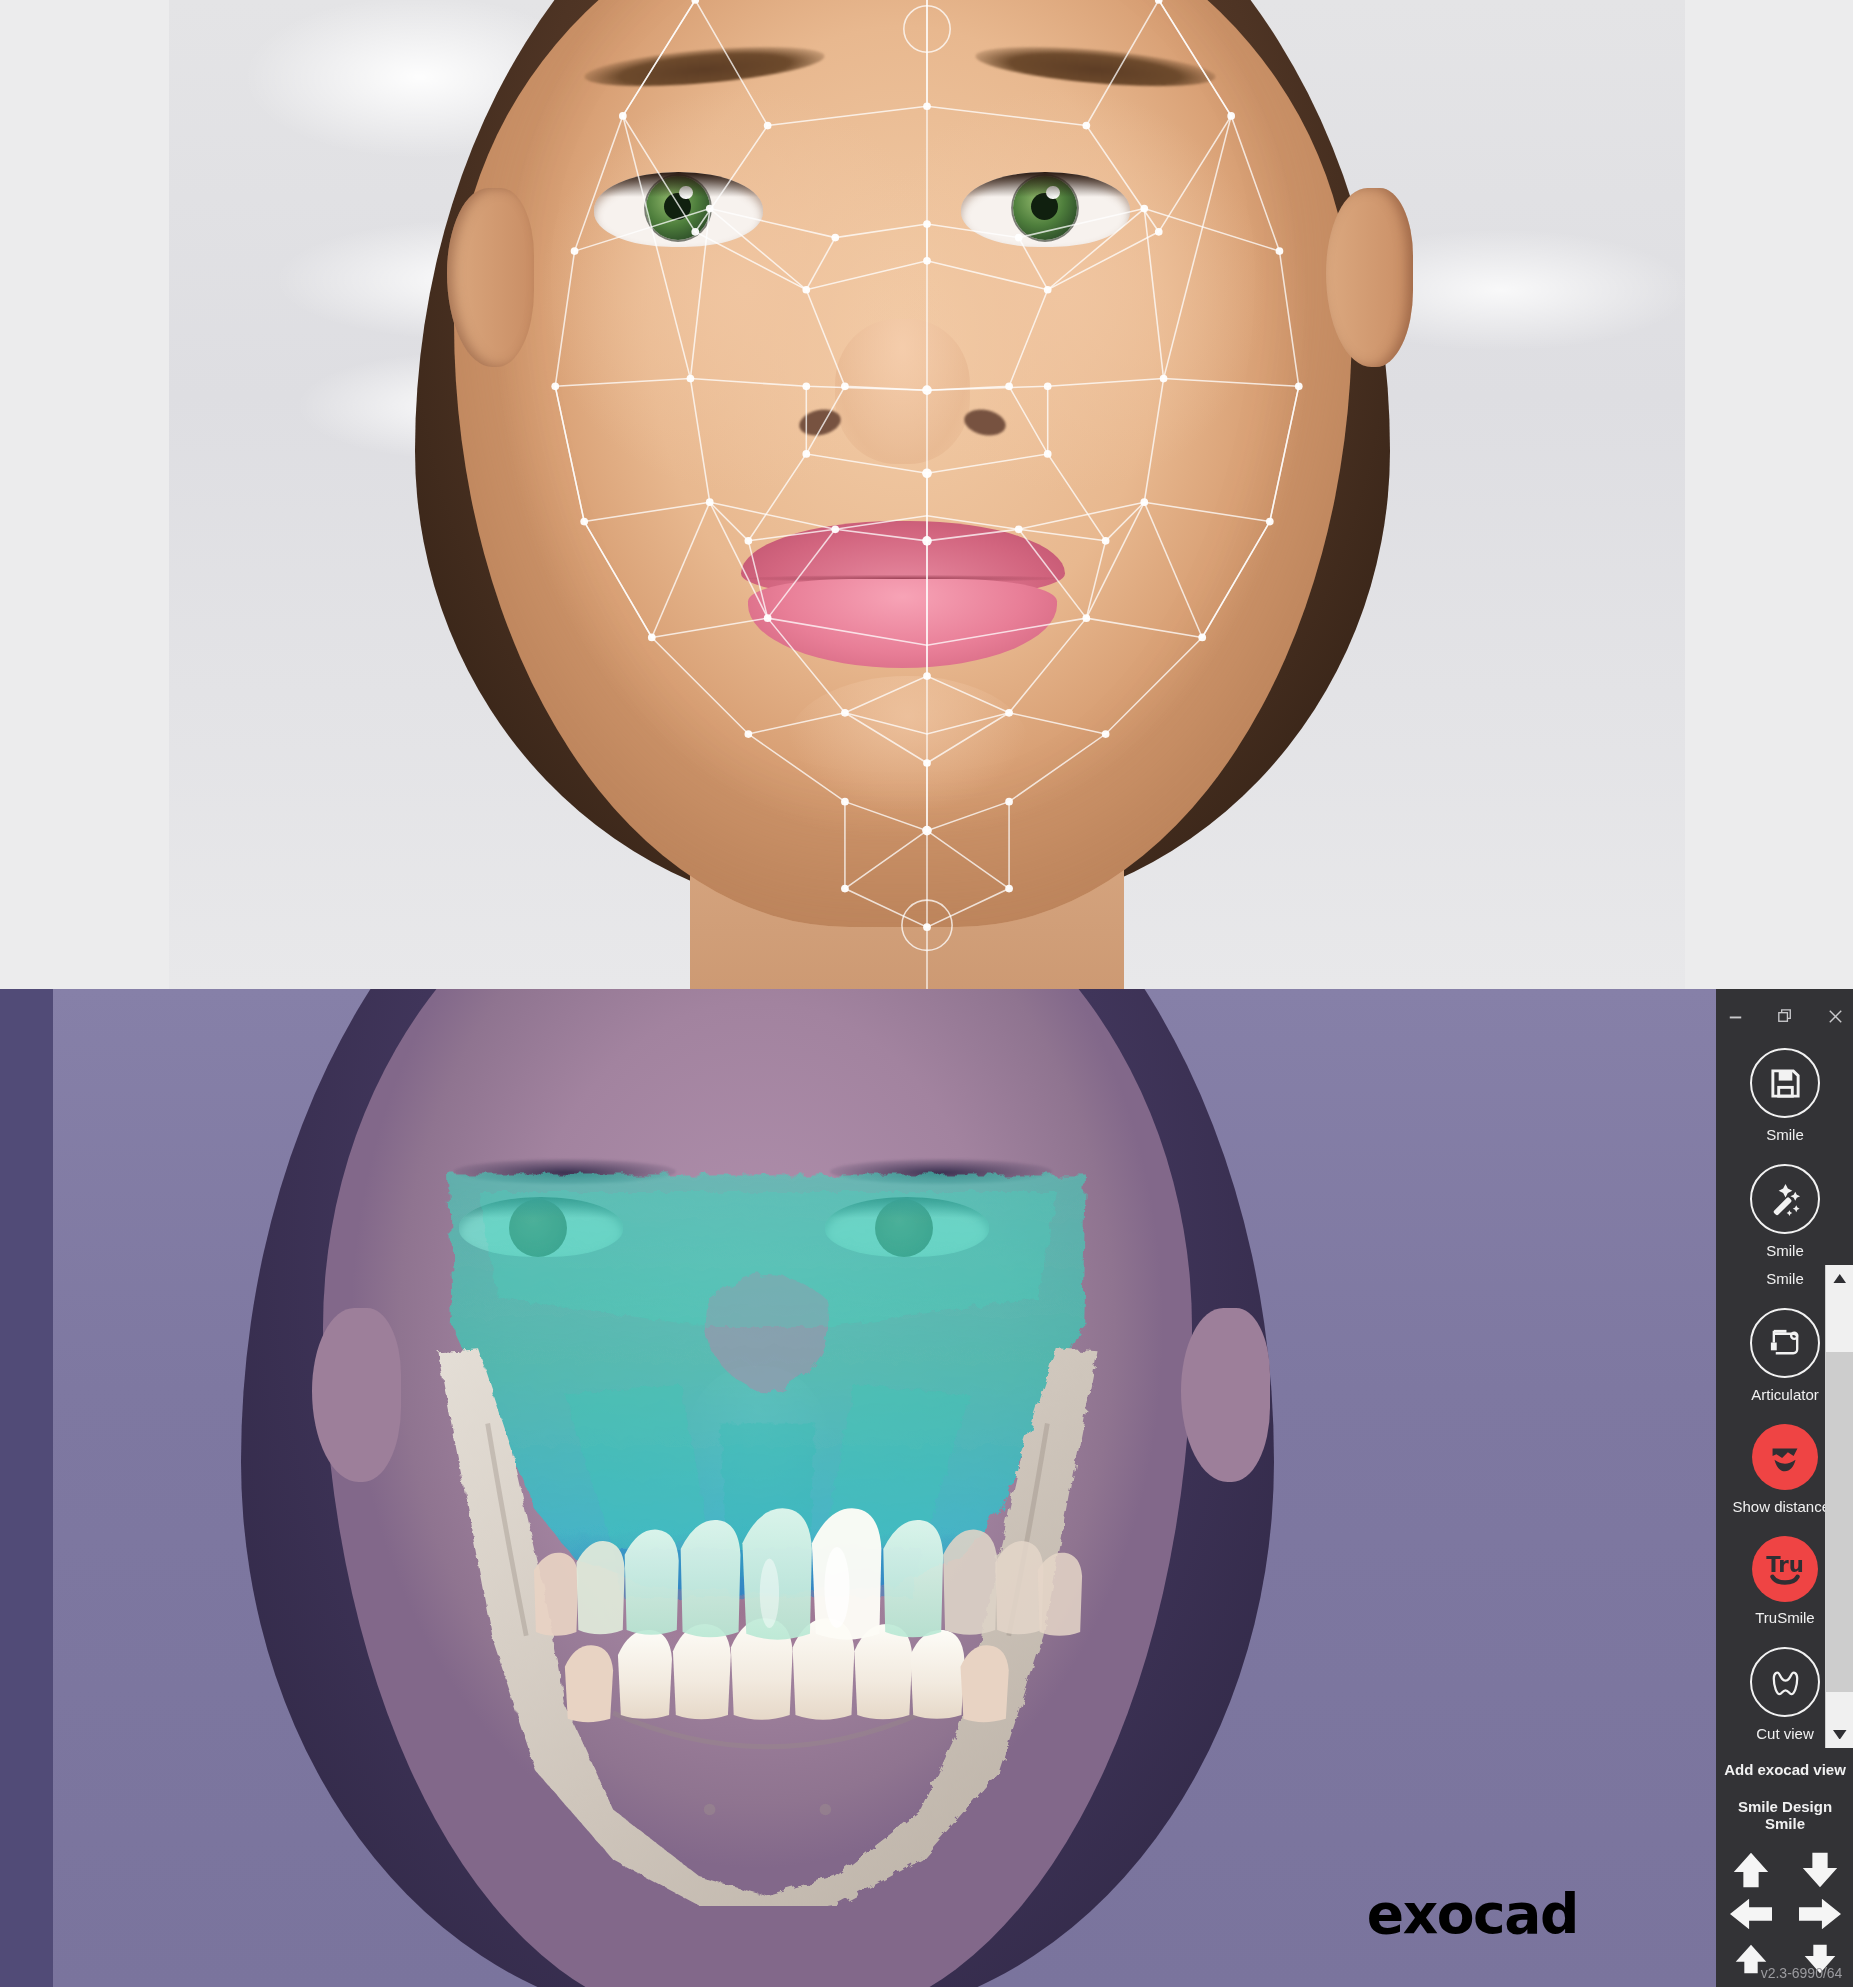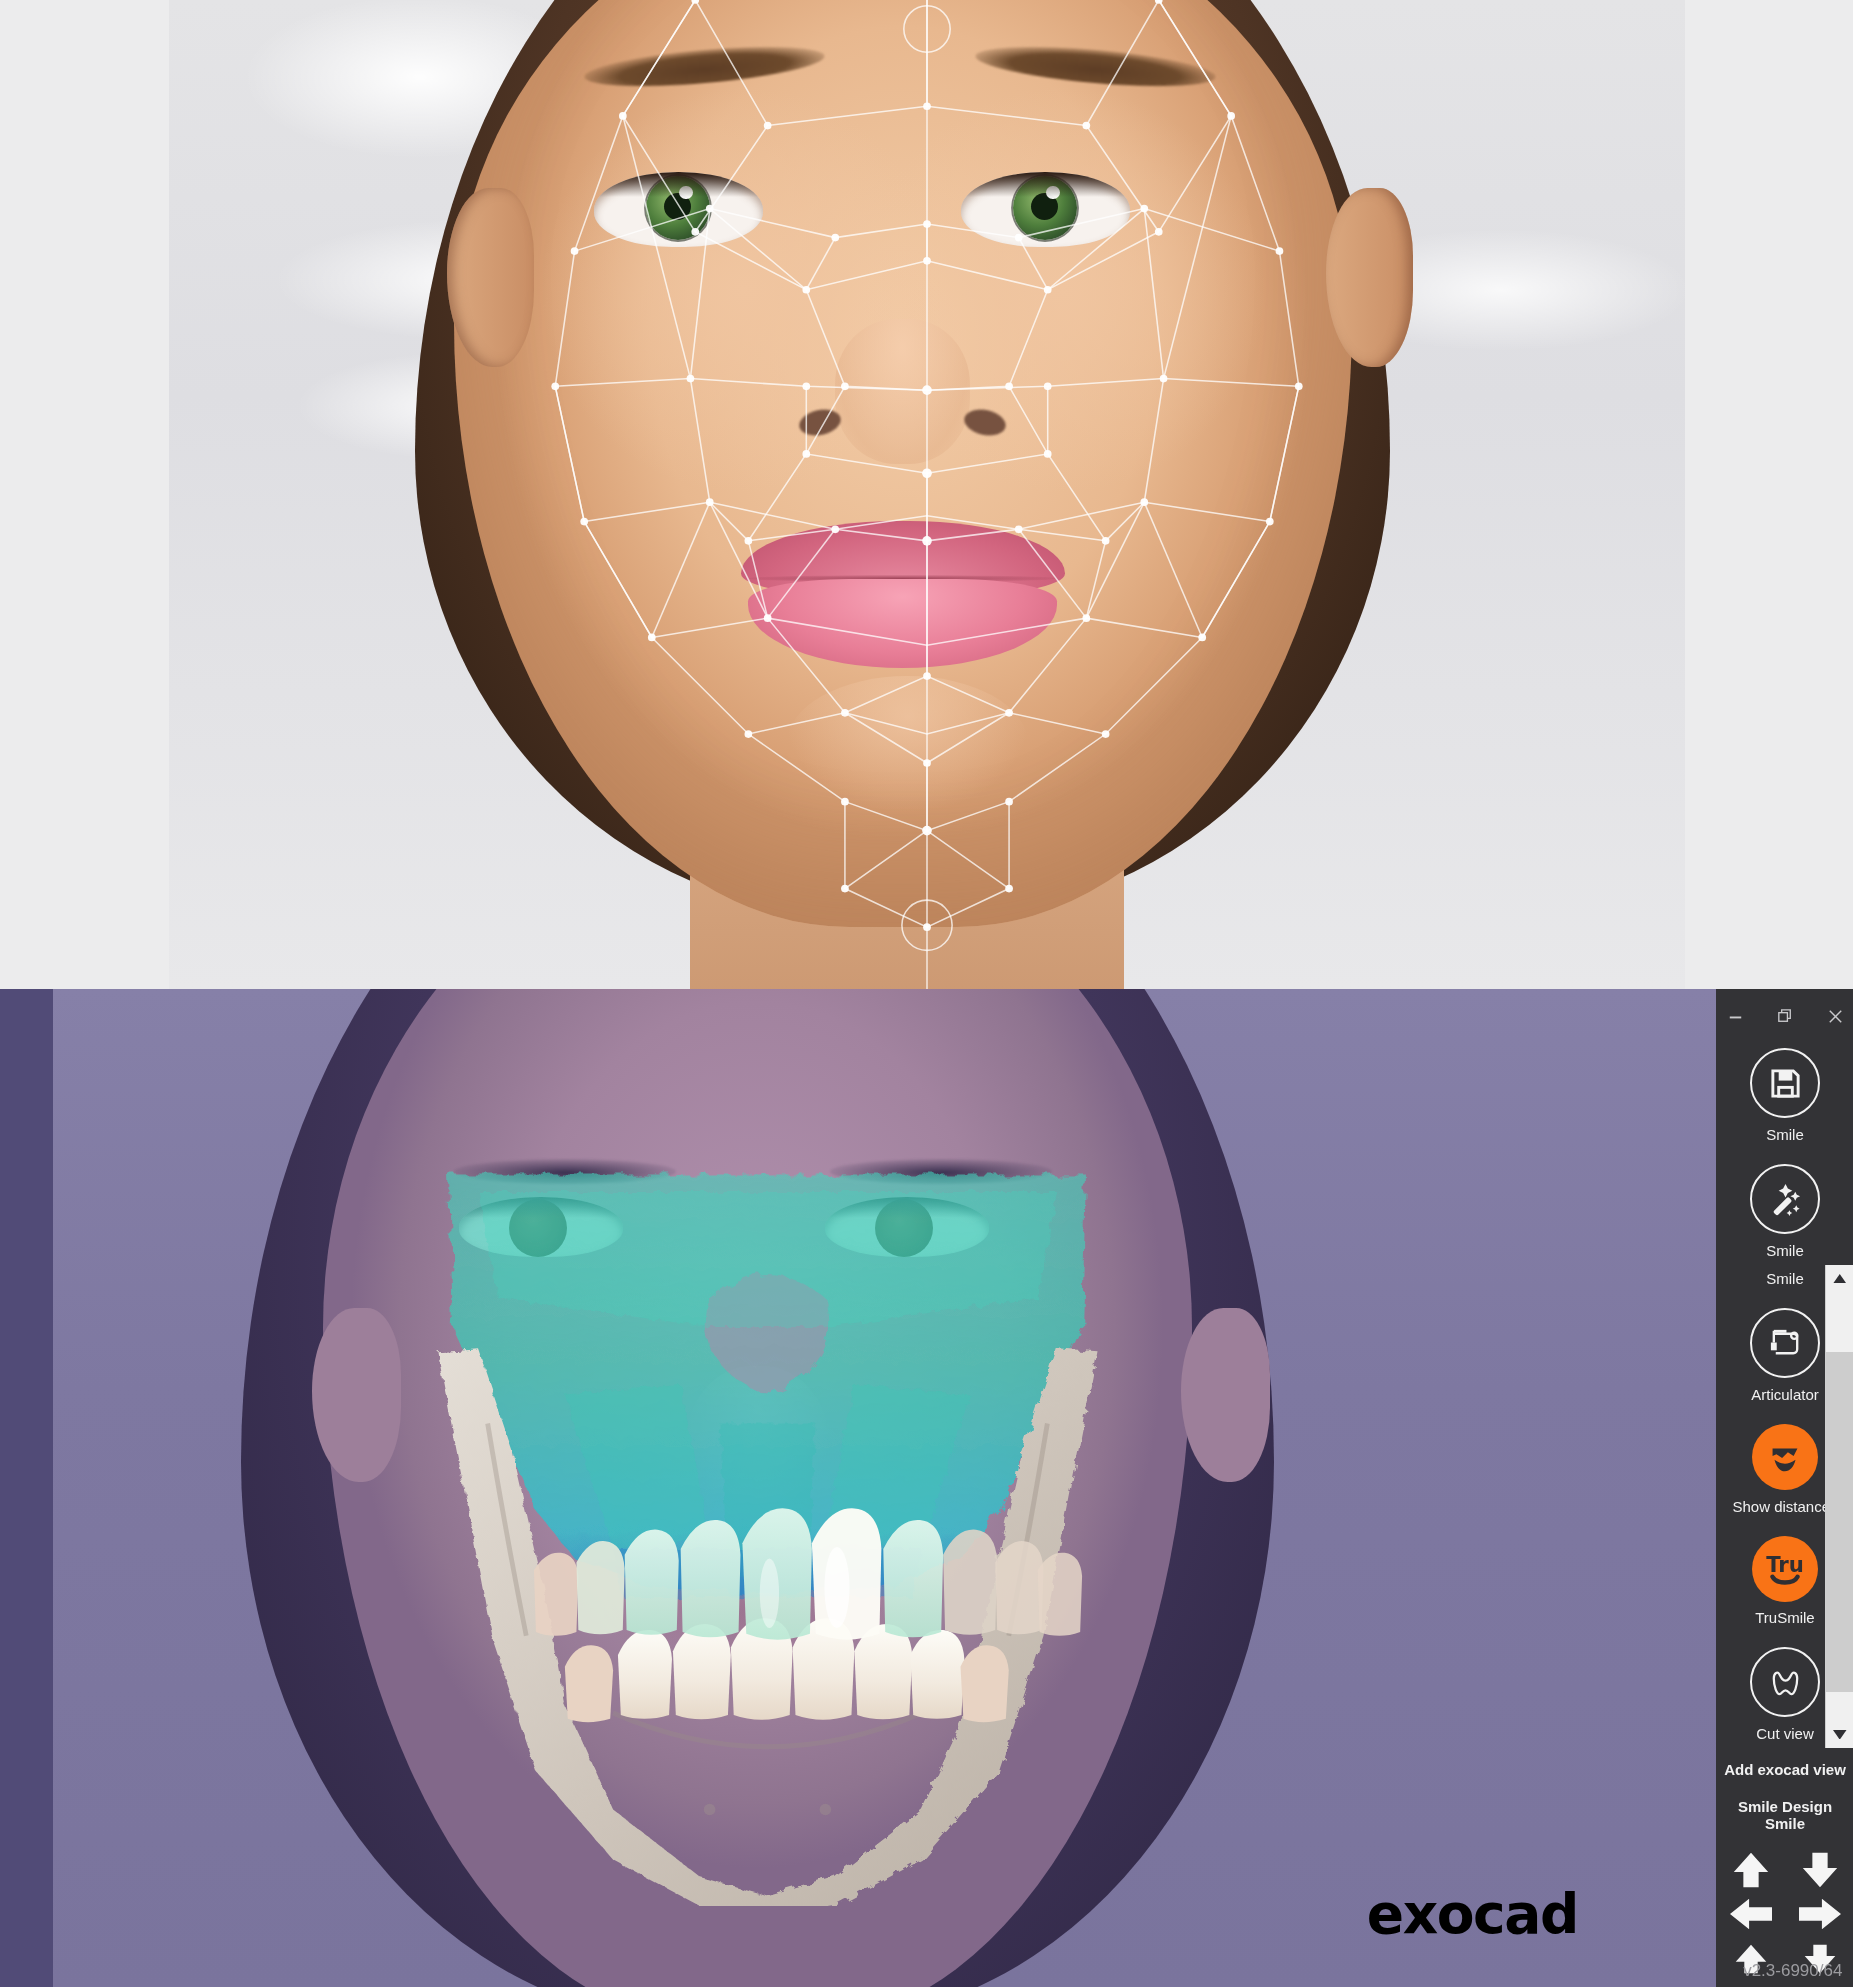--- a/index.html
+++ b/index.html
@@ -117,26 +117,26 @@
      font-family:"DejaVu Sans",sans-serif;}
 
   
   #toolbar{position:absolute;right:0;top:0;width:138px;height:998px;background:#333336;}
   #winbtns{display:flex;justify-content:center;gap:29px;padding-top:17.4px;}
   .winbtn{width:21px;height:21px;position:relative;cursor:default;}
   .winbtn svg{display:block;}
   .tool-item{display:flex;flex-direction:column;align-items:center;margin-top:21px;}
   .tool-circle{width:66px;height:66px;border-radius:50%;border:2.4px solid #f2f2f2;
      display:flex;align-items:center;justify-content:center;}
-  .tool-circle.filled{background:#f97316;border:none;}
+  .tool-circle.filled{background:#ef4444;border:none;}
   .tool-label{color:#f1f1f1;font-size:15px;margin-top:7.7px;text-align:center;}
   .tool-textonly{color:#f1f1f1;font-size:15px;text-align:center;margin-top:19.3px;font-weight:600;}
   #tools-caption{color:#f1f1f1;font-size:15px;text-align:center;margin-top:11.6px;}
   #arrowpad{margin-top:17.4px;display:grid;grid-template-columns:1fr 1fr;justify-items:center;row-gap:1.9px;}
-  #version{position:absolute;bottom:5.8px;right:11.6px;color:#9b9b9f;font-size:17px;}
+  #version{position:absolute;bottom:5.8px;right:11.6px;color:#9b9b9f;font-size:14px;}
   
   #tb-scroll{position:absolute;right:0;top:276px;width:28px;height:483px;background:#f0f0f0;
      border-left:1px solid #cfcfcf;}
   #tb-scroll .sb-arrow{height:27px;display:flex;align-items:center;justify-content:center;background:#f0f0f0;}
   #tb-scroll .sb-thumb{position:absolute;left:0;top:87px;width:28px;height:340px;background:#cdcdcd;}
 </style>
 </head>
 <body>
 
 <div id="top-panel">

